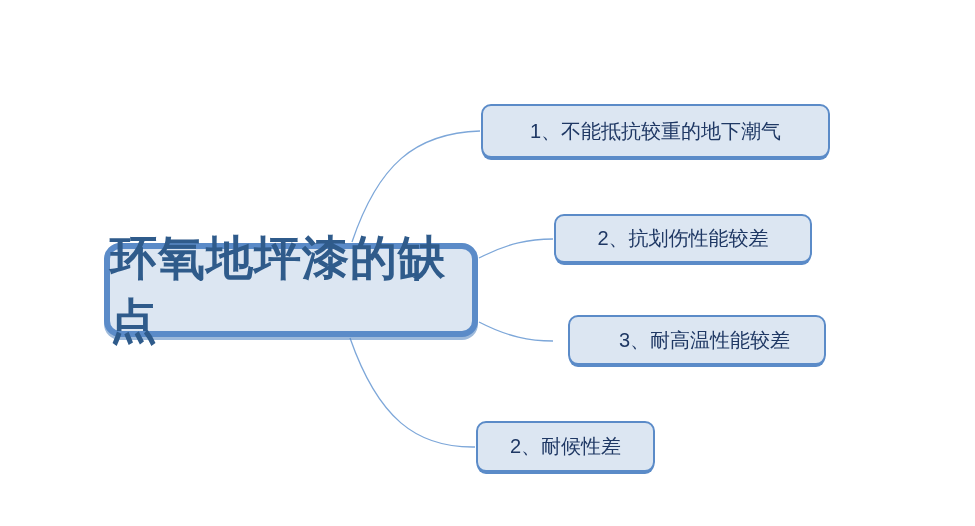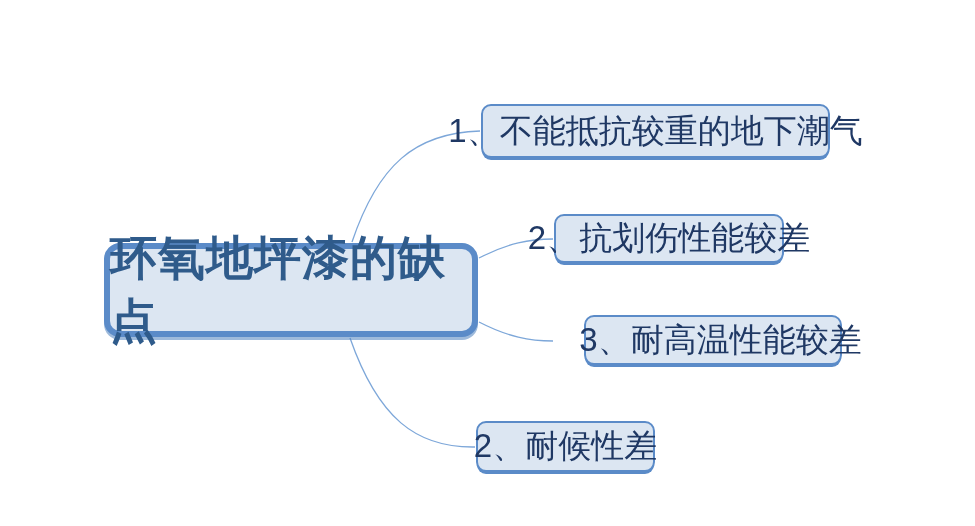--- a/index.html
+++ b/index.html
@@ -47,27 +47,27 @@
     box-shadow: 0 3px 0 0 rgba(79, 129, 189, 0.55);
     font-size: 47px;
     font-weight: bold;
     color: var(--root-text, #2f5b8b);
     letter-spacing: 1px;
   }
   .node.child {
     border: 2px solid var(--node-border, #5b8bc8);
     border-radius: 10px;
     box-shadow: 0 3px 0 -1px var(--node-border, #5b8bc8);
-    font-size: 33px;
+    font-size: 20px;
     color: var(--child-text, #1f3864);
     white-space: nowrap;
   }
   .node.c1 { left: 481px; top: 104px; width: 349px; height: 54px; }
-  .node.c2 { left: 554px; top: 214px; width: 230px; height: 49px; }
-  .node.c3 { left: 584px; top: 315px; width: 258px; height: 50px; padding-left: 15px; }
+  .node.c2 { left: 554px; top: 214px; width: 258px; height: 49px; }
+  .node.c3 { left: 568px; top: 315px; width: 258px; height: 50px; padding-left: 15px; }
   .node.c4 { left: 476px; top: 421px; width: 179px; height: 51px; }
   .node span { pointer-events: none; }
 </style>
 </head>
 <body>
 
 <div class="canvas">
 
   <svg class="connectors" viewBox="0 0 975 526" xmlns="http://www.w3.org/2000/svg" aria-hidden="true">
     <path d="M 352 242 C 378 165, 415 133, 480 131"></path>

